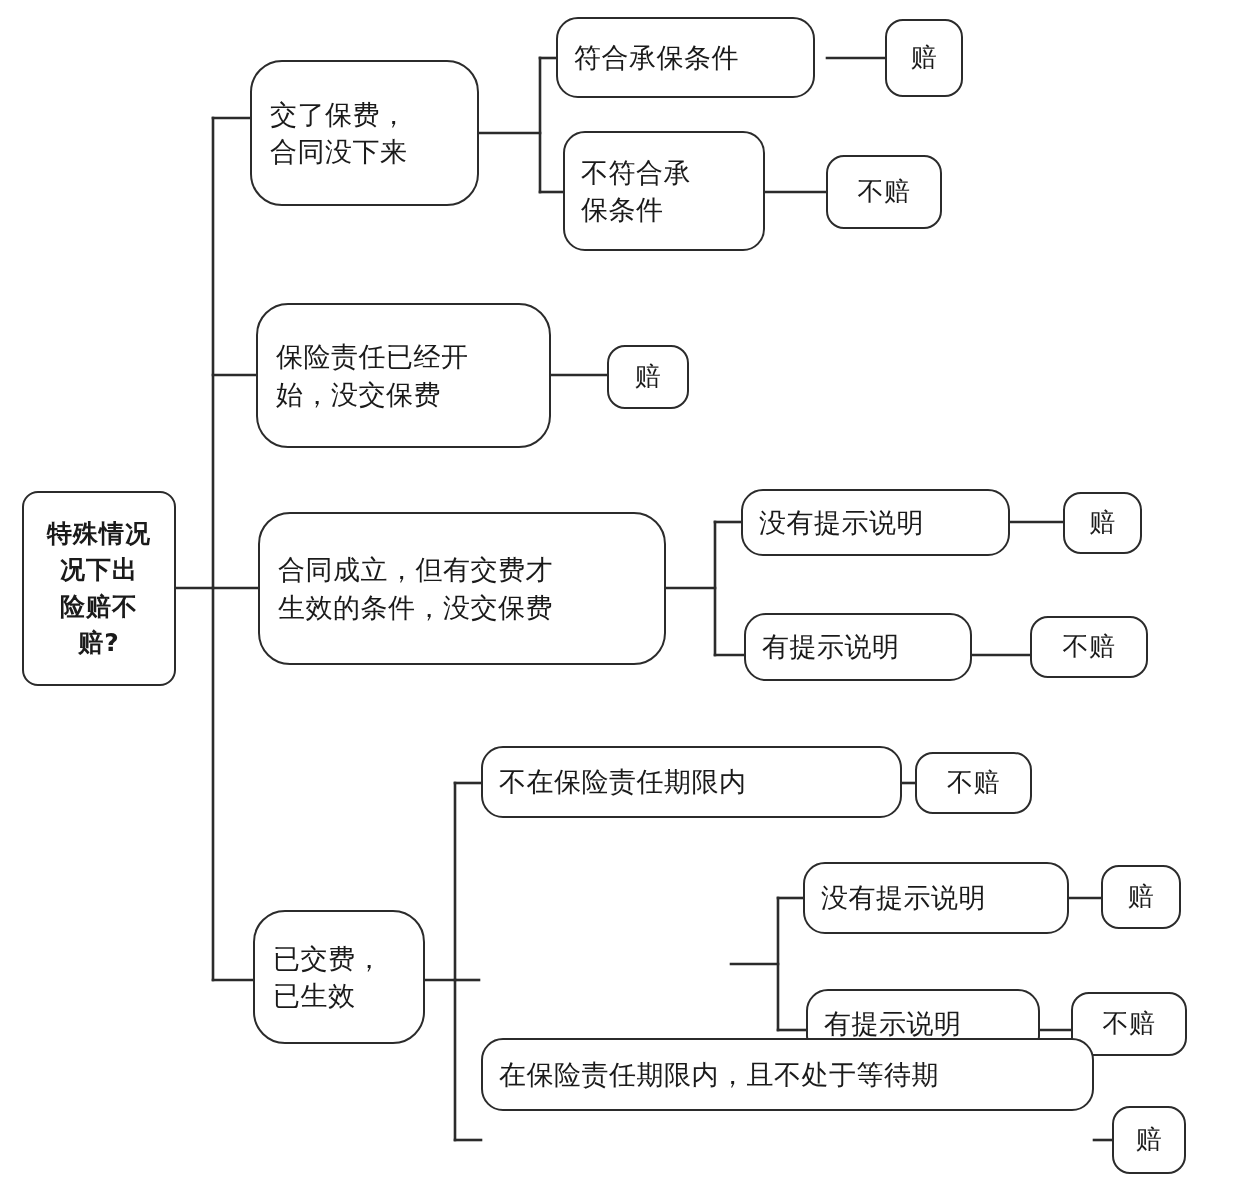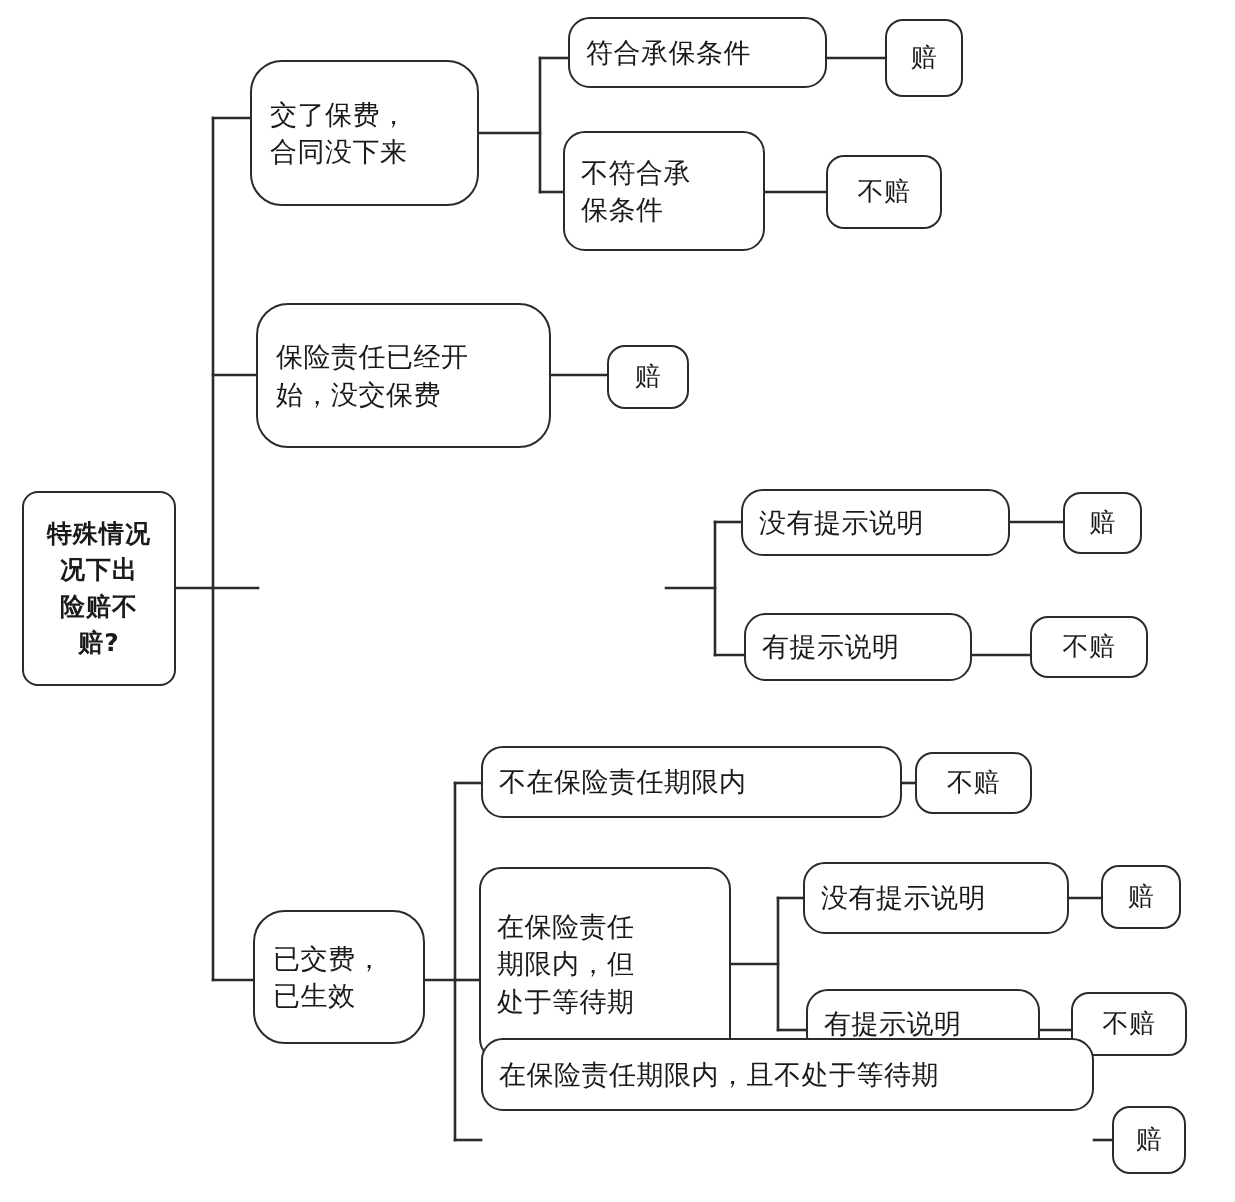--- a/index.html
+++ b/index.html
@@ -133,21 +133,21 @@
     <span class="txt">特殊情况
 况下出
 险赔不
 赔?</span>
   </div>
 
   <div class="node branch" style="left:250px; top:60px; width:229px; height:146px;">
     <span class="txt">交了保费，
 合同没下来</span>
   </div>
-  <div class="node sub" style="left:568px; top:17px; width:259px; height:71px;">
+  <div class="node sub" style="left:556px; top:17px; width:259px; height:81px;">
     <span class="txt">符合承保条件</span>
   </div>
   <div class="node leaf" style="left:885px; top:19px; width:78px; height:78px;">
     <span class="txt">赔</span>
   </div>
   <div class="node sub" style="left:563px; top:131px; width:202px; height:120px;justify-content:flex-end;">
     <span class="txt">不符合承
 保条件</span>
   </div>
   <div class="node leaf" style="left:826px; top:155px; width:116px; height:74px;">
@@ -155,20 +155,24 @@
   </div>
 
   <div class="node branch" style="left:256px; top:303px; width:295px; height:145px;justify-content:flex-end;">
     <span class="txt">保险责任已经开
 始，没交保费</span>
   </div>
   <div class="node leaf" style="left:607px; top:345px; width:82px; height:64px;">
     <span class="txt">赔</span>
   </div>
 
+  <div class="node branch" style="left:258px; top:512px; width:408px; height:153px;">
+    <span class="txt">合同成立，但有交费才
+生效的条件，没交保费</span>
+  </div>
   <div class="node sub" style="left:741px; top:489px; width:269px; height:67px;">
     <span class="txt">没有提示说明</span>
   </div>
   <div class="node leaf" style="left:1063px; top:492px; width:79px; height:62px;">
     <span class="txt">赔</span>
   </div>
   <div class="node sub" style="left:744px; top:613px; width:228px; height:68px;">
     <span class="txt">有提示说明</span>
   </div>
   <div class="node leaf" style="left:1030px; top:616px; width:118px; height:62px;">
@@ -178,25 +182,20 @@
   <div class="node sub" style="left:481px; top:746px; width:421px; height:72px;">
     <span class="txt">不在保险责任期限内</span>
   </div>
   <div class="node branch" style="left:253px; top:910px; width:172px; height:134px;">
     <span class="txt">已交费，
 已生效</span>
   </div>
   <div class="node leaf" style="left:915px; top:752px; width:117px; height:62px;">
     <span class="txt">不赔</span>
   </div>
-  <div class="node sub" style="left:479px; top:867px; width:252px; height:194px;">
-    <span class="txt">在保险责任
-期限内，但
-处于等待期</span>
-  </div>
   <div class="node sub" style="left:803px; top:862px; width:266px; height:72px;">
     <span class="txt">没有提示说明</span>
   </div>
   <div class="node leaf" style="left:1101px; top:865px; width:80px; height:64px;">
     <span class="txt">赔</span>
   </div>
   <div class="node sub" style="left:806px; top:989px; width:234px; height:69px;">
     <span class="txt">有提示说明</span>
   </div>
   <div class="node leaf" style="left:1071px; top:992px; width:116px; height:64px;">

